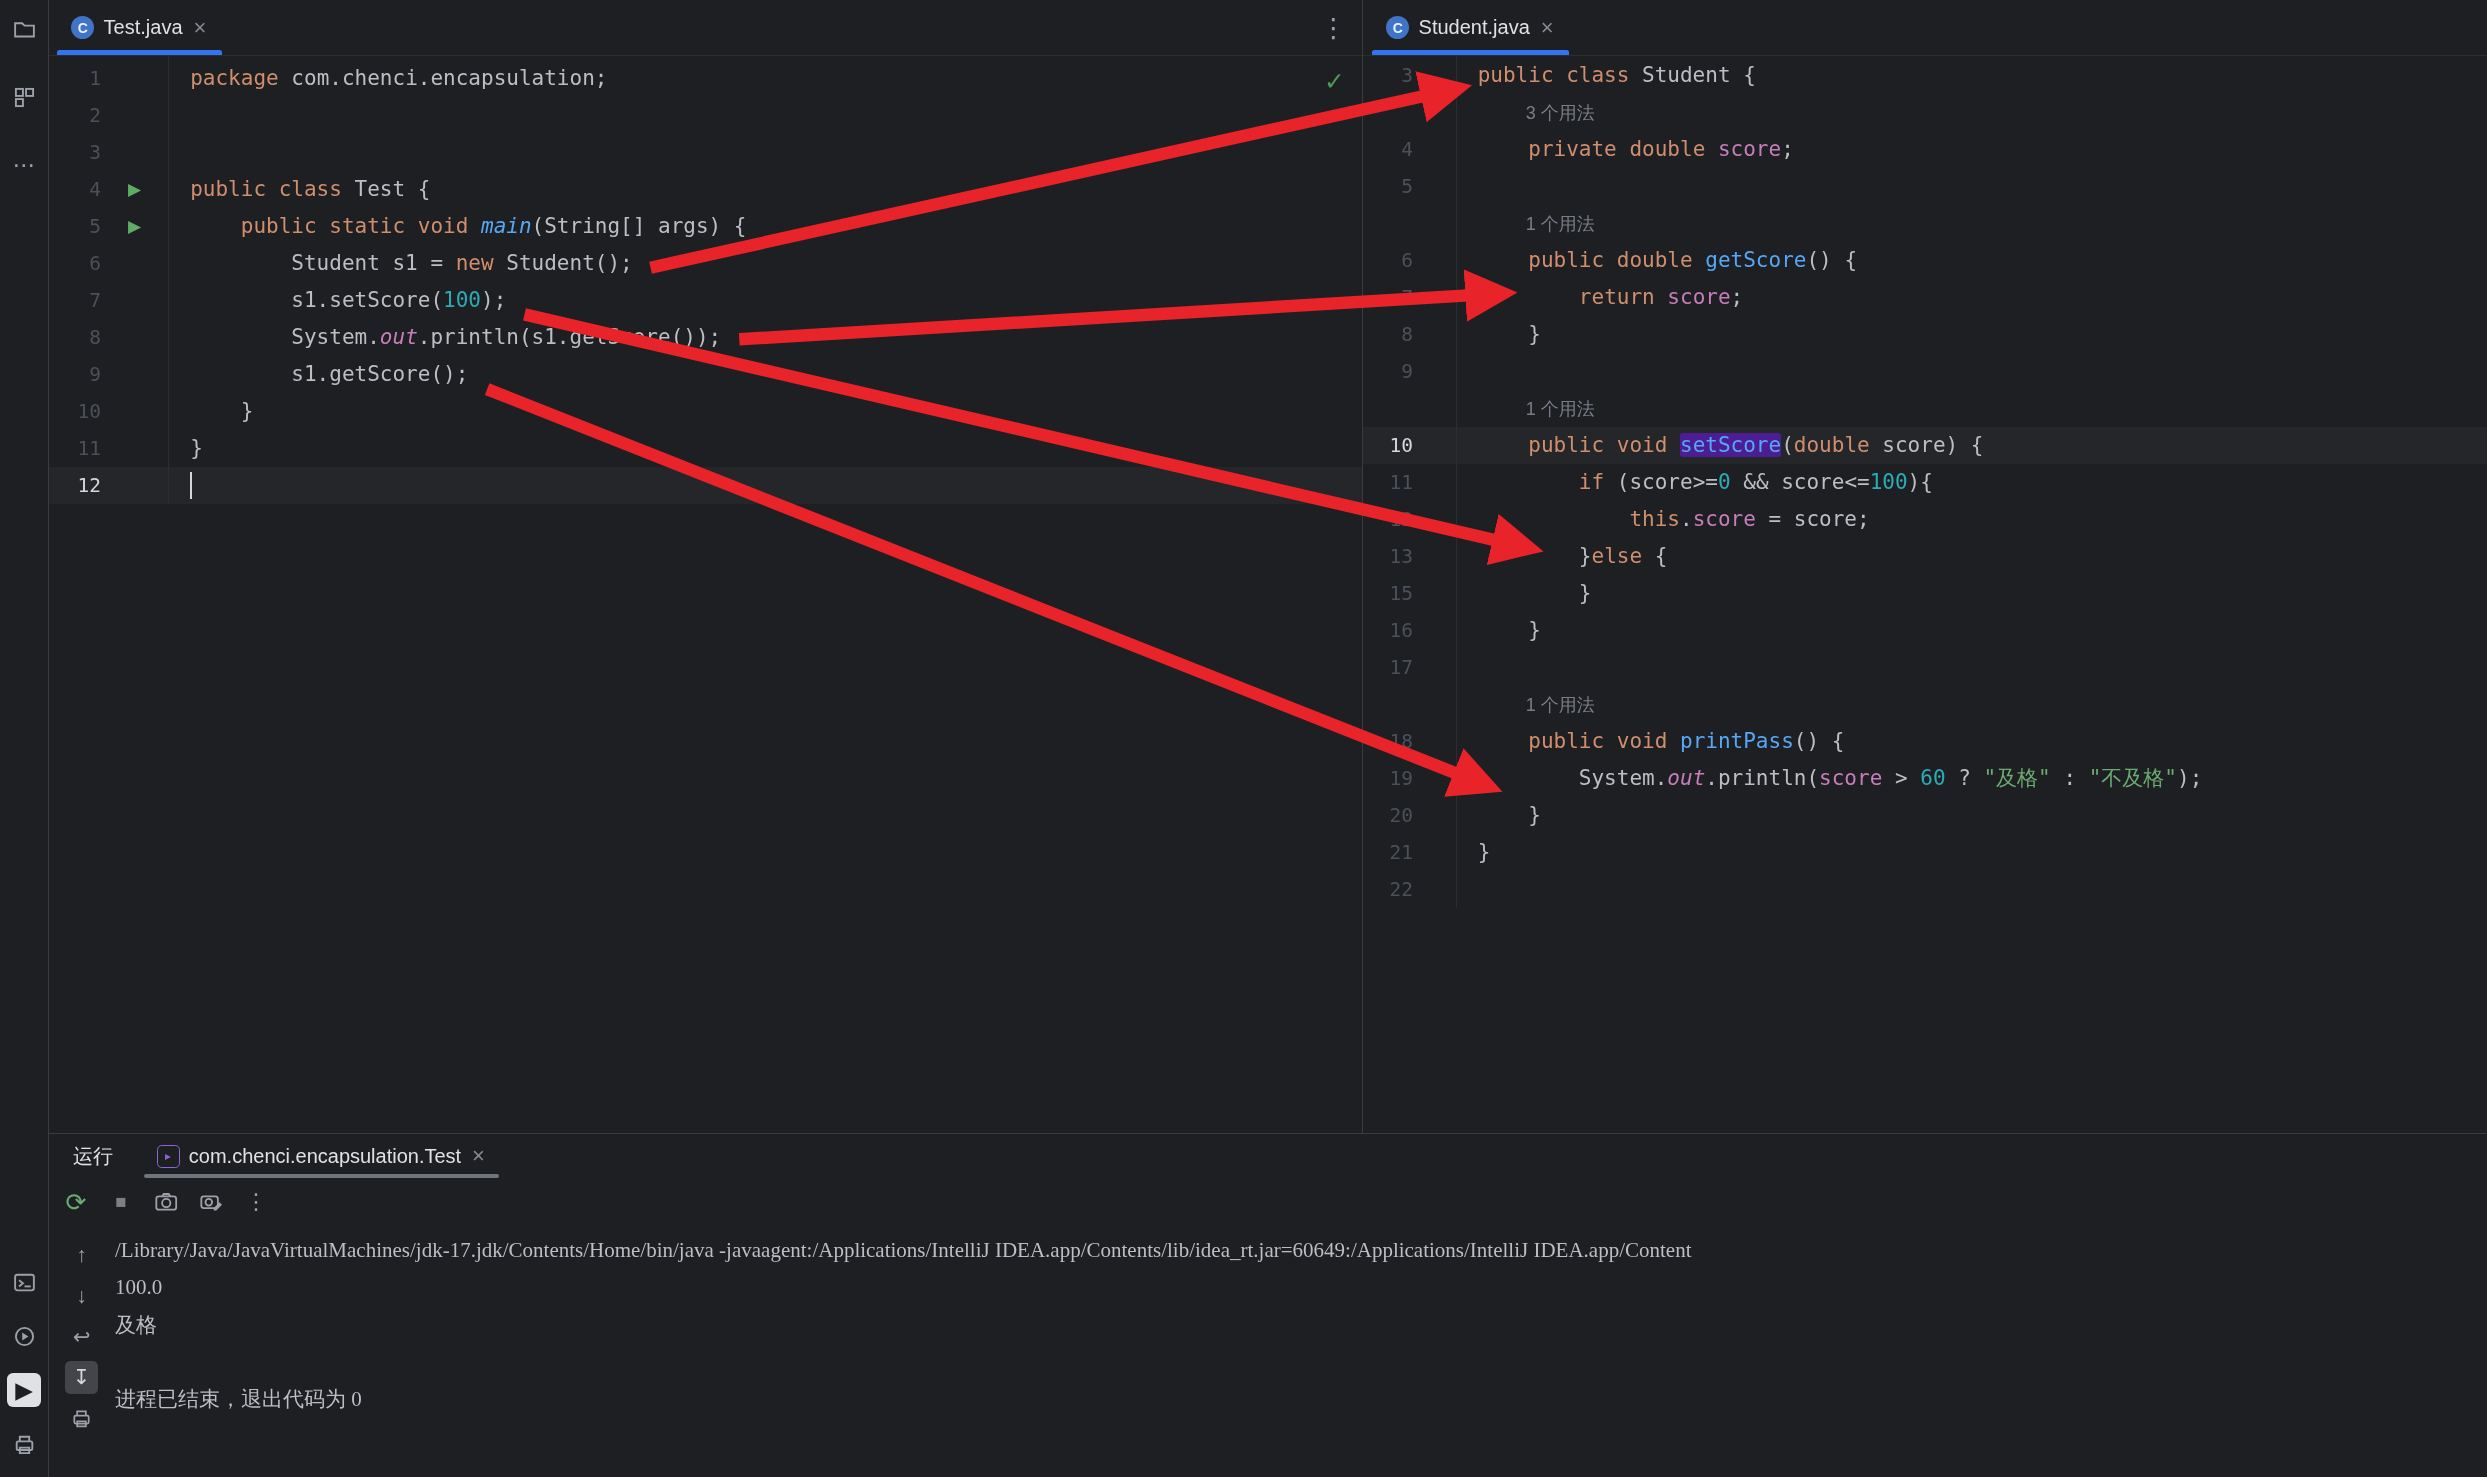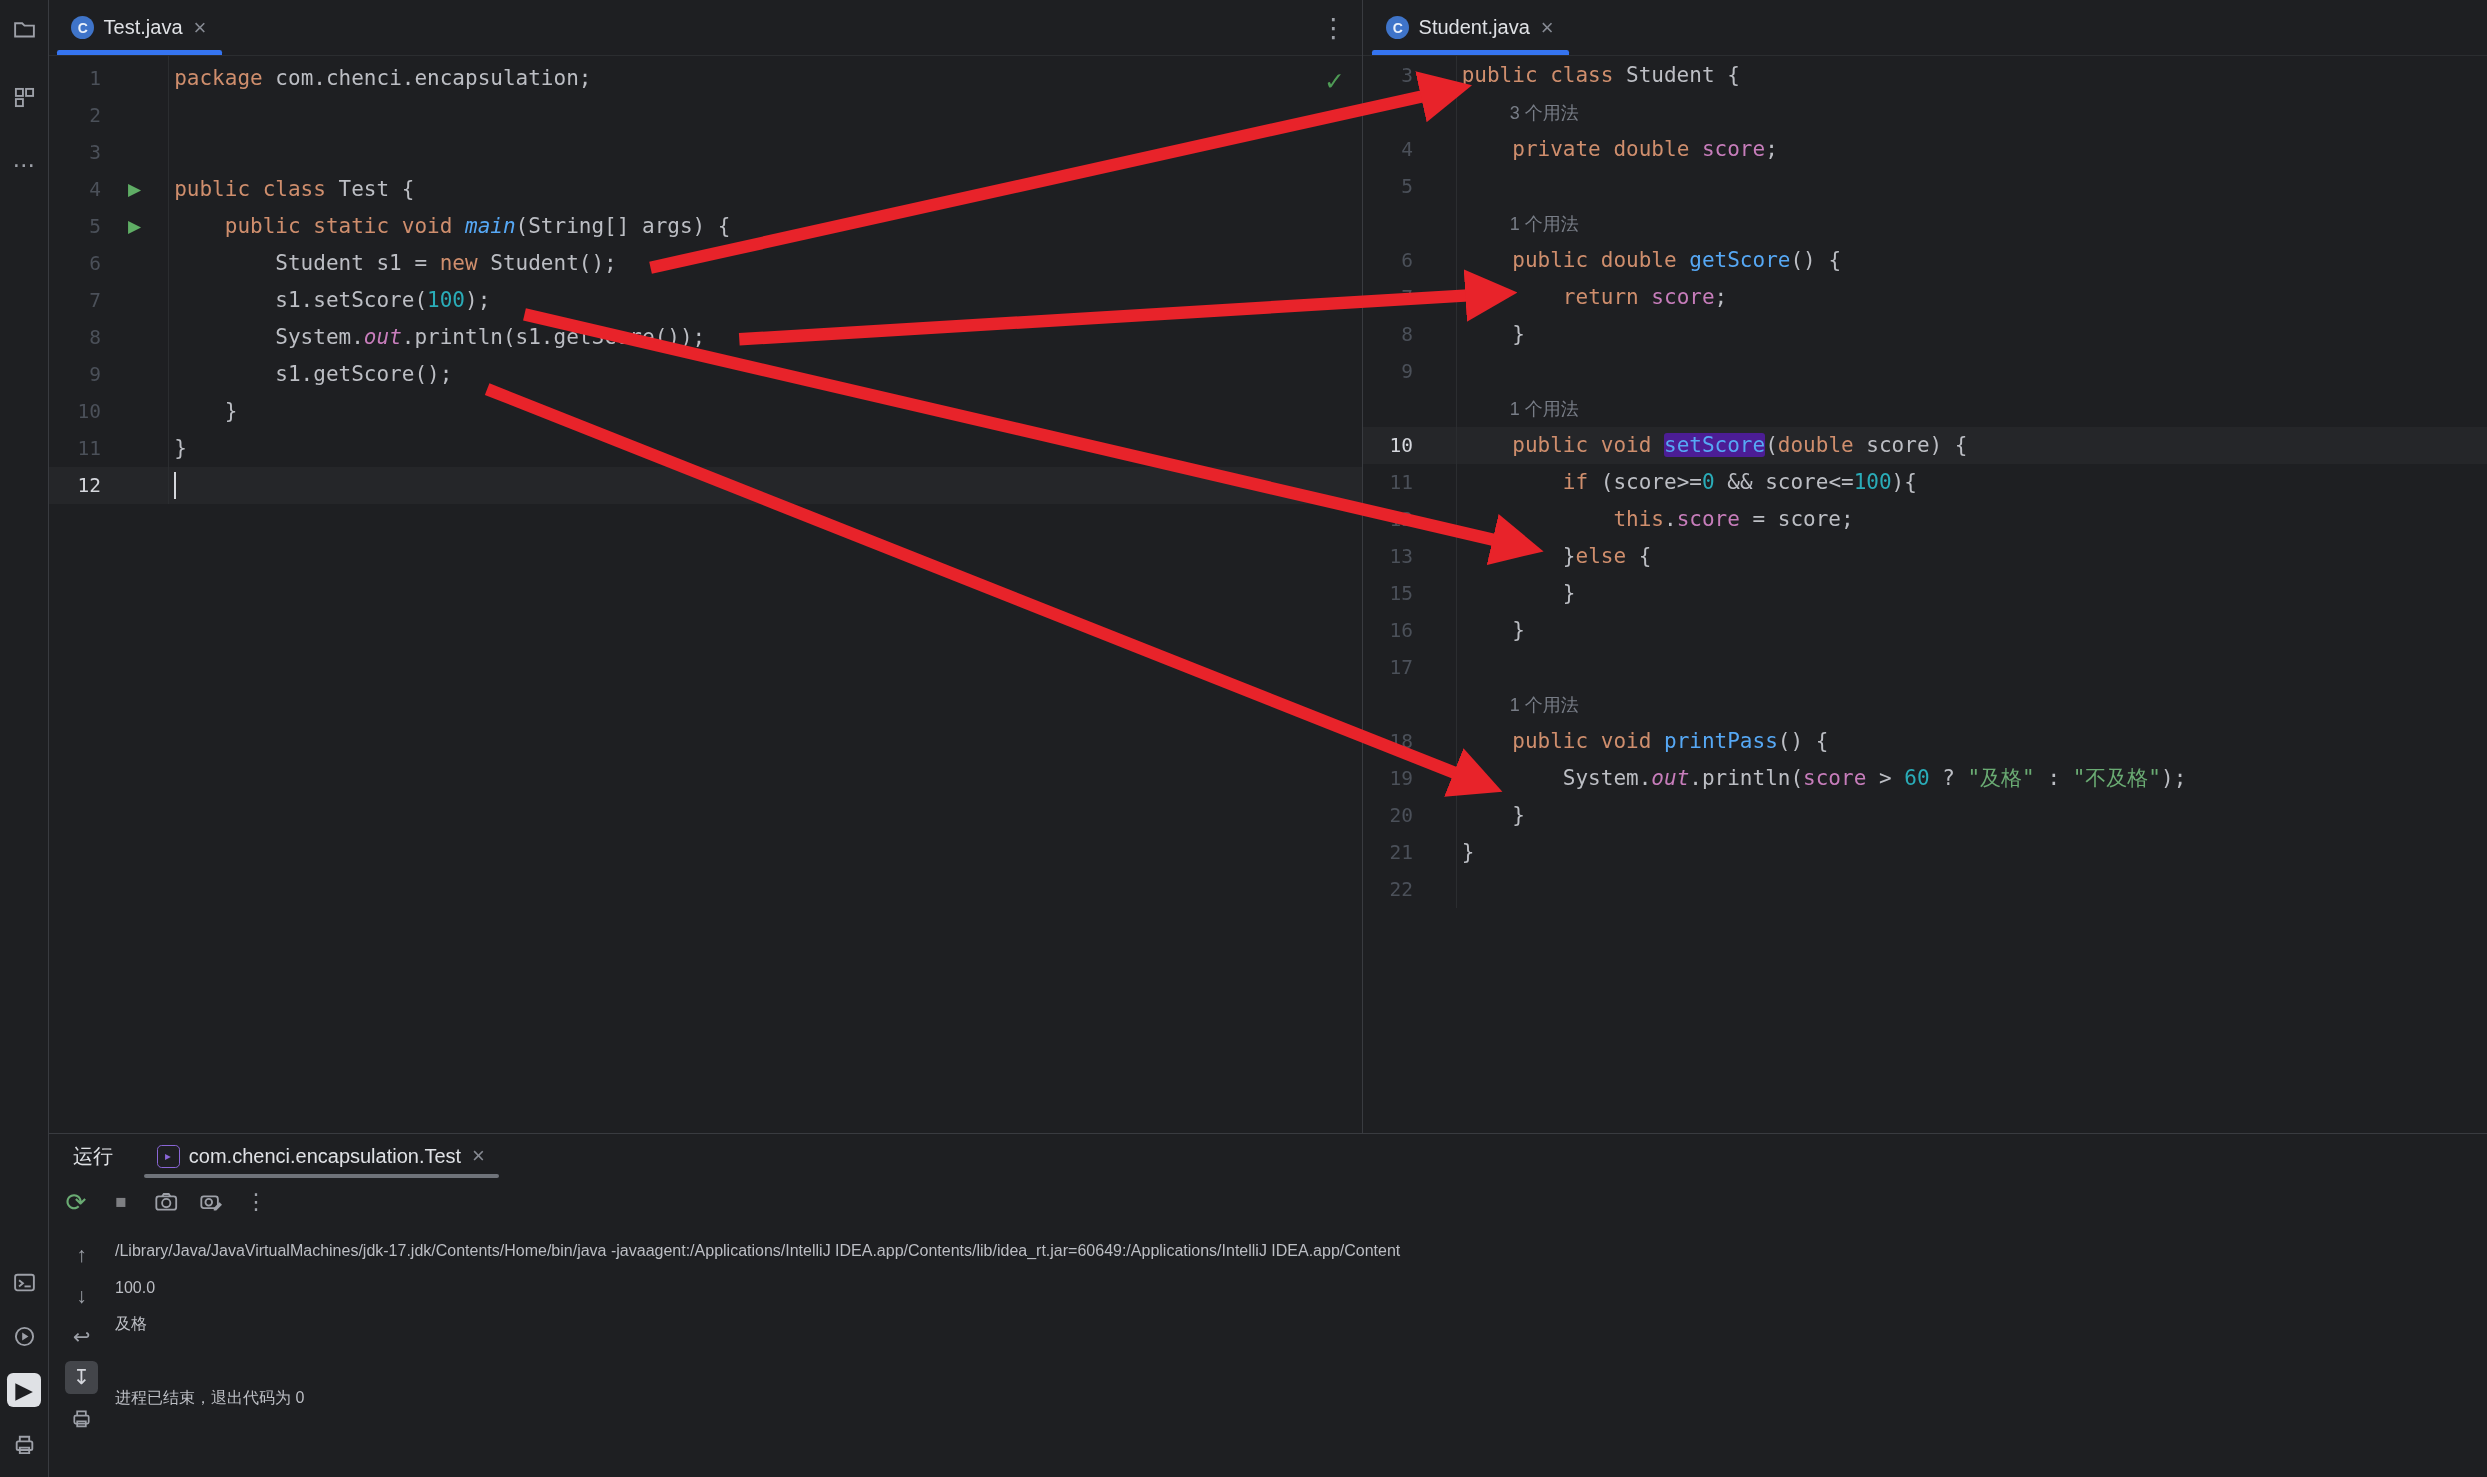--- a/index.html
+++ b/index.html
@@ -37,21 +37,21 @@
   .editor.right .gutter-sep{left:93px;}
   .crow{display:flex;align-items:center;height:37px;white-space:pre;}
   .crow.current{background:rgba(255,255,255,0.035);}
   .ln{flex:none;text-align:right;color:#4b5059;font-family:"DejaVu Sans Mono",monospace;font-size:19.5px;}
   .editor.left .ln{width:53px;}
   .editor.right .ln{width:50px;}
   .crow.current .ln{color:#d5d7dd;}
   .gicon{flex:none;color:#5fad65;font-size:17px;text-align:center;line-height:1;}
   .editor.left .gicon{width:67px;}
   .editor.right .gicon{width:44px;}
-  .code{white-space:pre;font-family:"DejaVu Sans Mono",monospace;font-size:21px;color:#bcbec4;padding-left:6.2px;}
+  .code{white-space:pre;font-family:"DejaVu Sans Mono",monospace;font-size:21px;color:#bcbec4;padding-left:6.2px;margin-left:16px;}
   .editor.right .code{padding-left:4.7px;}
   .tk-pl{color:#bcbec4;}
   .tk-kw{color:#cf8e6d;}
   .tk-fn{color:#56a8f5;}
   .tk-it{font-style:italic;}
   .tk-fld{color:#c77dbb;}
   .tk-sfld{color:#c77dbb;font-style:italic;text-align:right;}
   .tk-str{color:#6aab73;}
   .tk-num{color:#2aacb8;}
   .tk-hl{background:#4c1d95;border-radius:3px;}
@@ -71,21 +71,21 @@
     color:#9da0a8;font-size:22px;border-radius:4.7px;cursor:pointer;}
   .tb-icon.rerun{color:#6aab73;font-size:25px;}
   .tb-icon.stop{color:#7e7f83;font-size:18.7px;}
   .console{position:absolute;left:0;top:92px;right:0;bottom:0;display:flex;}
   .console-gutter{width:67px;flex:none;display:flex;flex-direction:column;align-items:center;gap:7.8px;padding-top:12.5px;}
   .cg-icon{width:33px;height:33px;display:flex;align-items:center;justify-content:center;
     color:#9da0a8;font-size:21px;border-radius:5.4px;cursor:pointer;}
   .cg-icon.active{background:#43454a;color:#d5d7dd;}
   .console-text{flex:1;overflow:hidden;padding-top:6.2px;}
   .console-line{height:37px;display:flex;align-items:center;white-space:pre;
-    font-family:Liberation Sans, sans-serif;font-size:16px;color:#bcbec4;}
+    font-family:Liberation Serif, serif;font-size:21px;color:#bcbec4;}
   
   #arrows{position:absolute;inset:0;z-index:50;pointer-events:none;}
 </style>
 </head>
 <body>
 
 <aside class="activity-bar">
   <div class="ab-top">
     <div class="ab-icon">
       <svg width="25" height="25" viewBox="0 0 32 32">

